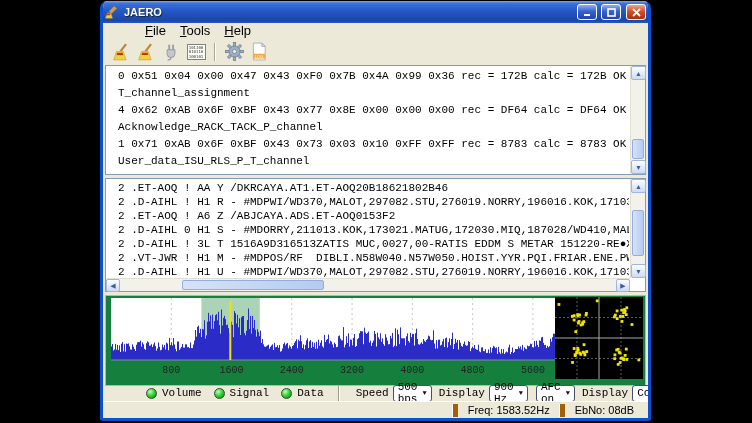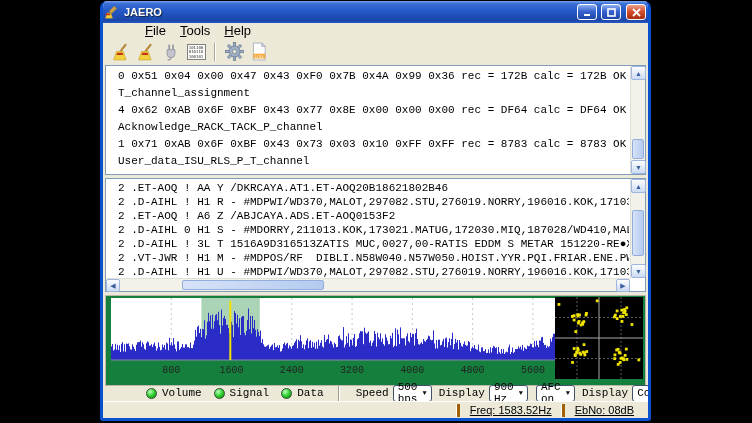--- a/index.html
+++ b/index.html
@@ -76,22 +76,22 @@
   .ctrl-sep { width:2px; height:15px; border-left:1px solid #9d9a8d; border-right:1px solid #fff; margin:0 9px 0 2px; }
   .combo { display:flex; align-items:center; justify-content:space-between; height:17px;
            background:#fff; border:1px solid #44516b; border-radius:3px; padding:0 4px;
            font-size:11px; color:#000; }
   .combo .arrow { font-size:7px; color:#111; margin-left:5px; }
   .ctrl-label { margin:0 4px 0 7px; }
   
   .statusbar { position:absolute; left:0; right:0; bottom:0; height:17px; background:#ECE9D8;
                border-top:1px solid #fff; display:flex; justify-content:flex-end;
                align-items:center; font-size:11px; color:#000; padding-right:4px; }
-  .status-seg { padding:0 10px; border-left:3px solid #a16207; box-shadow:-1px 0 0 #fff; height:13px;
-                display:flex; align-items:center;text-decoration:underline; }
+  .status-seg { padding:0 10px; border-left:5px solid #a16207; box-shadow:-1px 0 0 #fff; height:13px;
+                display:flex; align-items:center; }
 </style>
 </head>
 <body>
 
 <div class="window">
 
   <div class="titlebar">
     <svg width="15" height="14" viewBox="0 0 16 16">
       <polygon points="10,1 13,4 7,10 4,7" fill="#c8a050" stroke="#8a6a28" stroke-width="0.6"></polygon>
       <polygon points="2,9 6,9 8,15 0,15" fill="#f2d23c" stroke="#c9a22a" stroke-width="0.6"></polygon>

